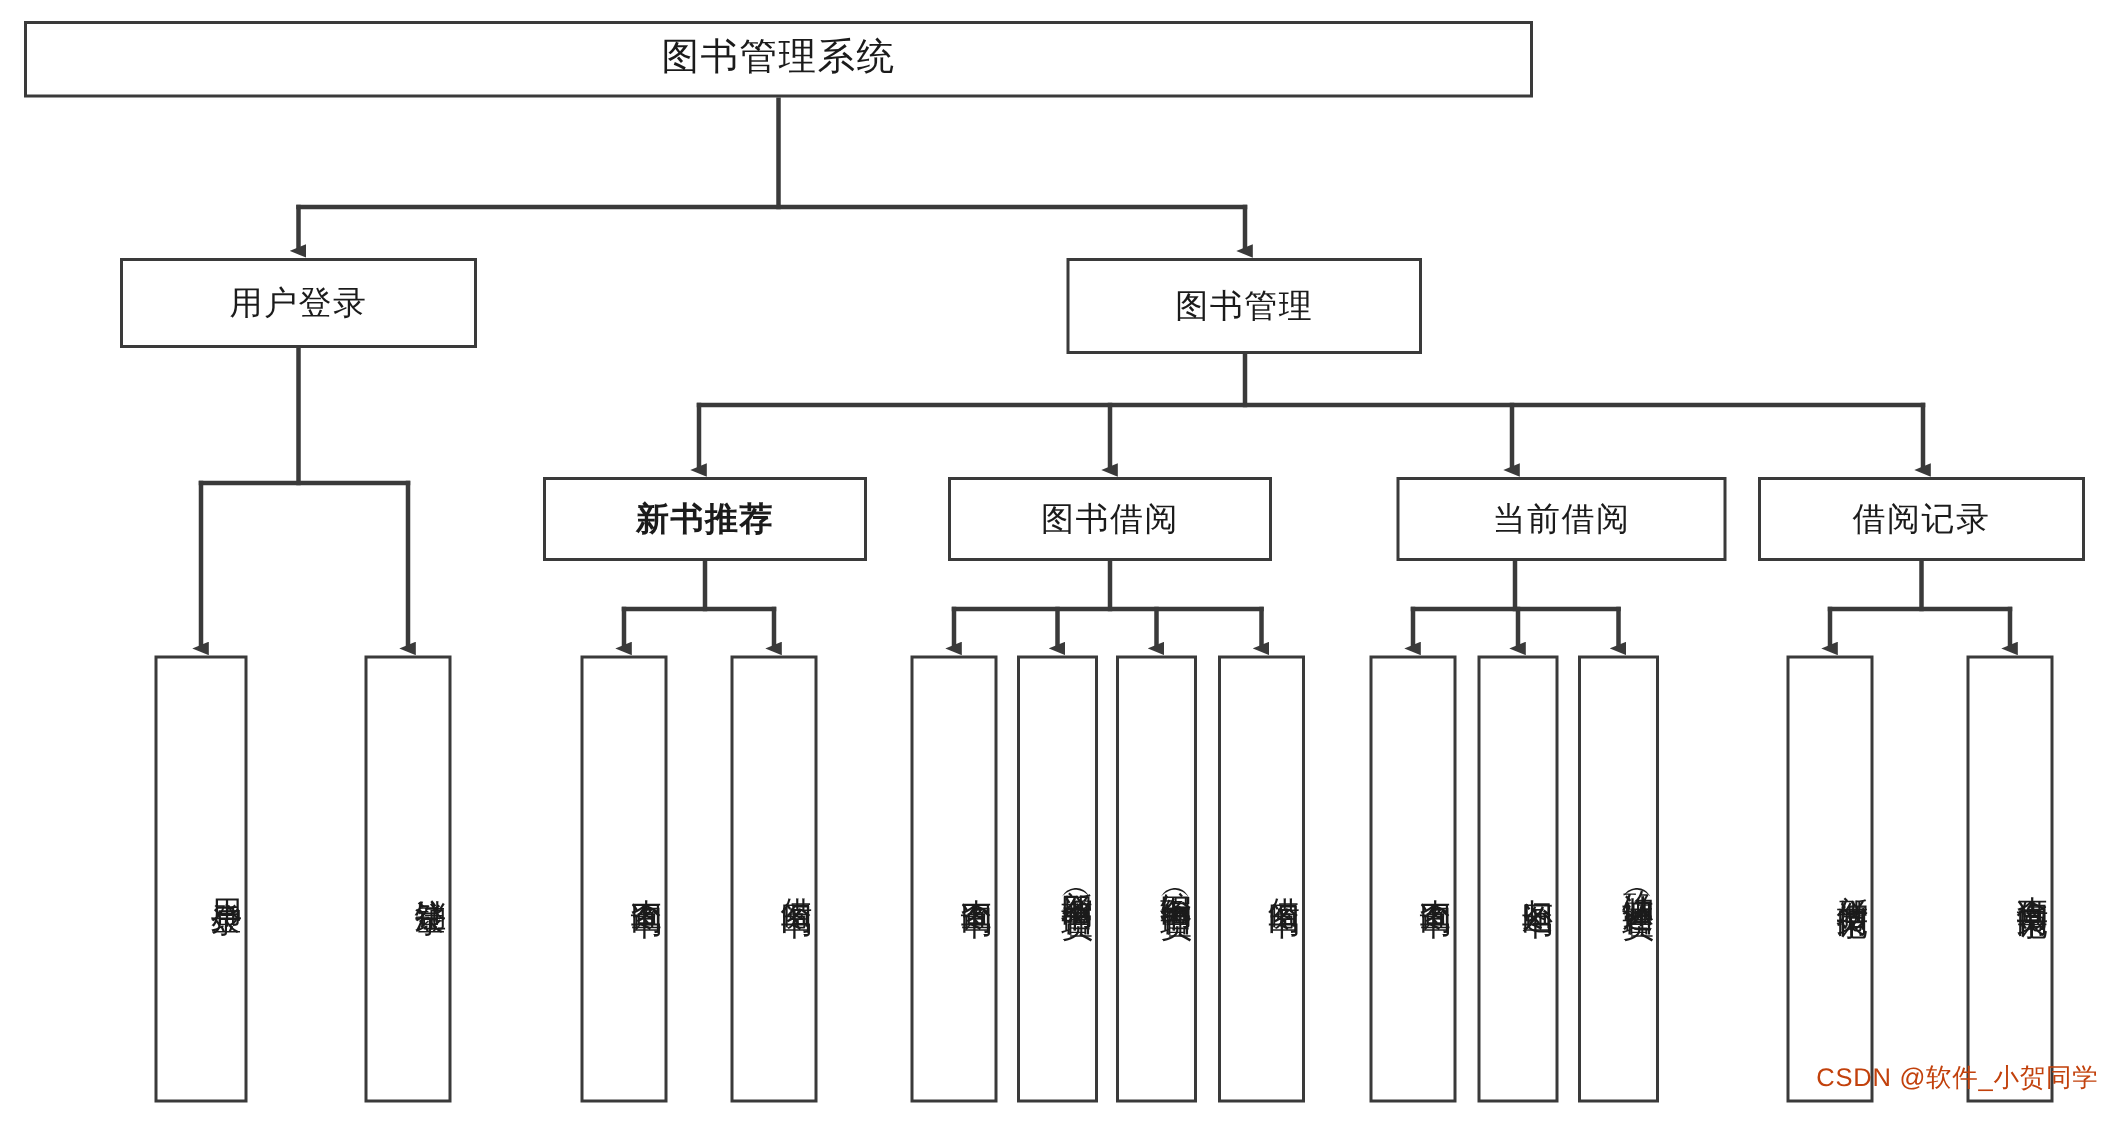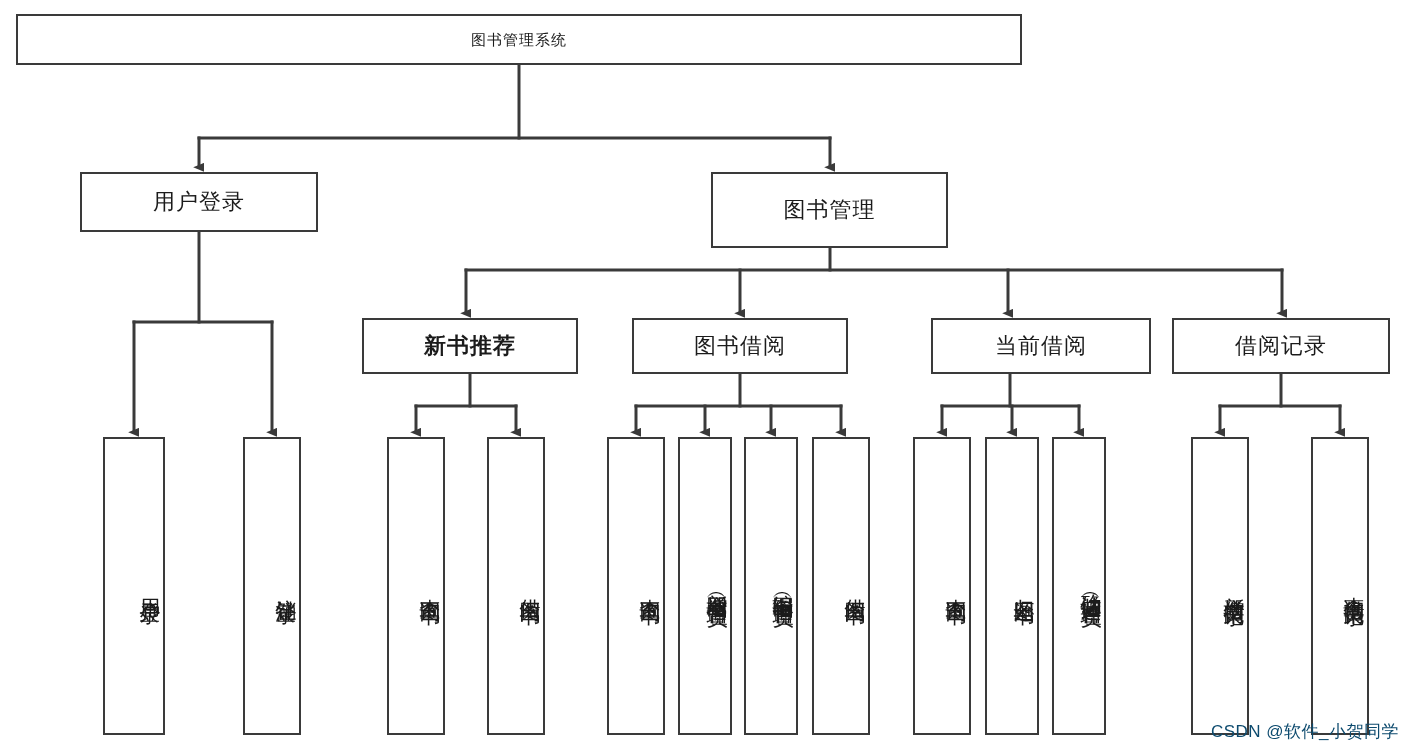--- a/index.html
+++ b/index.html
@@ -8,23 +8,23 @@
   #stage{position:relative;width:1405px;height:747px;background:#ffffff;}
   #wires{position:absolute;left:0;top:0;width:1405px;height:747px;}
   .node{position:absolute;box-sizing:border-box;background:#ffffff;
         border:2.5px solid #3a3a3a;display:flex;align-items:center;
         justify-content:center;color:#1b1b1b;}
   .node.horiz{font-size:22px;letter-spacing:1px;line-height:1;}
   .node.vert{writing-mode:vertical-rl;text-orientation:upright;
              font-size:21px;line-height:1.28;letter-spacing:2px;
              padding:10px 0;align-items:flex-start;justify-content:center;
              white-space:nowrap;}
-  .node.root{font-size:15px;}
-  #watermark{position:absolute;right:6px;bottom:4px;font-size:17px;
-             color:#0c4a6e;letter-spacing:0.5px;white-space:nowrap;
+  .node.root{font-size:25px;font-family:Liberation Mono, monospace;}
+  #watermark{position:absolute;right:6px;bottom:17px;font-size:17px;
+             color:#c2410c;letter-spacing:0.5px;white-space:nowrap;
              pointer-events:none;}
 </style>
 </head>
 <body>
 
 <div id="stage">
 
   <svg id="wires" viewBox="0 0 1405 747" xmlns="http://www.w3.org/2000/svg">
     <defs>
       <marker id="arrow" markerWidth="9" markerHeight="11" refX="2.2" refY="5.2" orient="auto" markerUnits="userSpaceOnUse">
@@ -73,21 +73,21 @@
       <path d="M1281,374 L1281,406"></path>
       <path d="M1220,406 L1340,406"></path>
       <path d="M1220,406 L1220,430" marker-end="url(#arrow)"></path>
       <path d="M1340,406 L1340,430" marker-end="url(#arrow)"></path>
     </g>
   </svg>
 
   <div class="node horiz root" style="left:16px;top:14px;width:1006px;height:51px;">图书管理系统</div>
 
   <div class="node horiz" style="left:80px;top:172px;width:238px;height:60px;">用户登录</div>
-  <div class="node horiz" style="left:711px;top:172px;width:237px;height:76px;">图书管理</div>
+  <div class="node horiz" style="left:711px;top:172px;width:237px;height:64px;">图书管理</div>
 
   <div class="node horiz" style="left:362px;top:318px;width:216px;height:56px;font-weight:bold;">新书推荐</div>
   <div class="node horiz" style="left:632px;top:318px;width:216px;height:56px;text-align:center;">图书借阅</div>
   <div class="node horiz" style="left:900px;top:318px;width:220px;height:56px;margin-left:31px;">当前借阅</div>
   <div class="node horiz" style="left:1172px;top:318px;width:218px;height:56px;">借阅记录</div>
 
   <div class="node vert" style="left:103px;top:437px;width:62px;height:298px;">用户登录</div>
   <div class="node vert" style="left:243px;top:437px;width:58px;height:298px;">注销登录</div>
 
   <div class="node vert" style="left:387px;top:437px;width:58px;height:298px;">查询图书</div>

